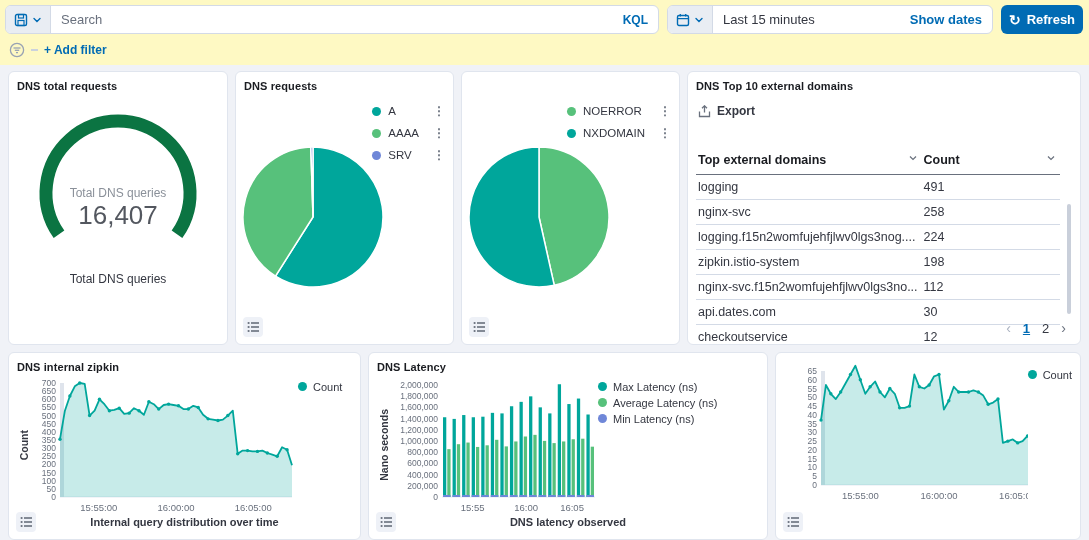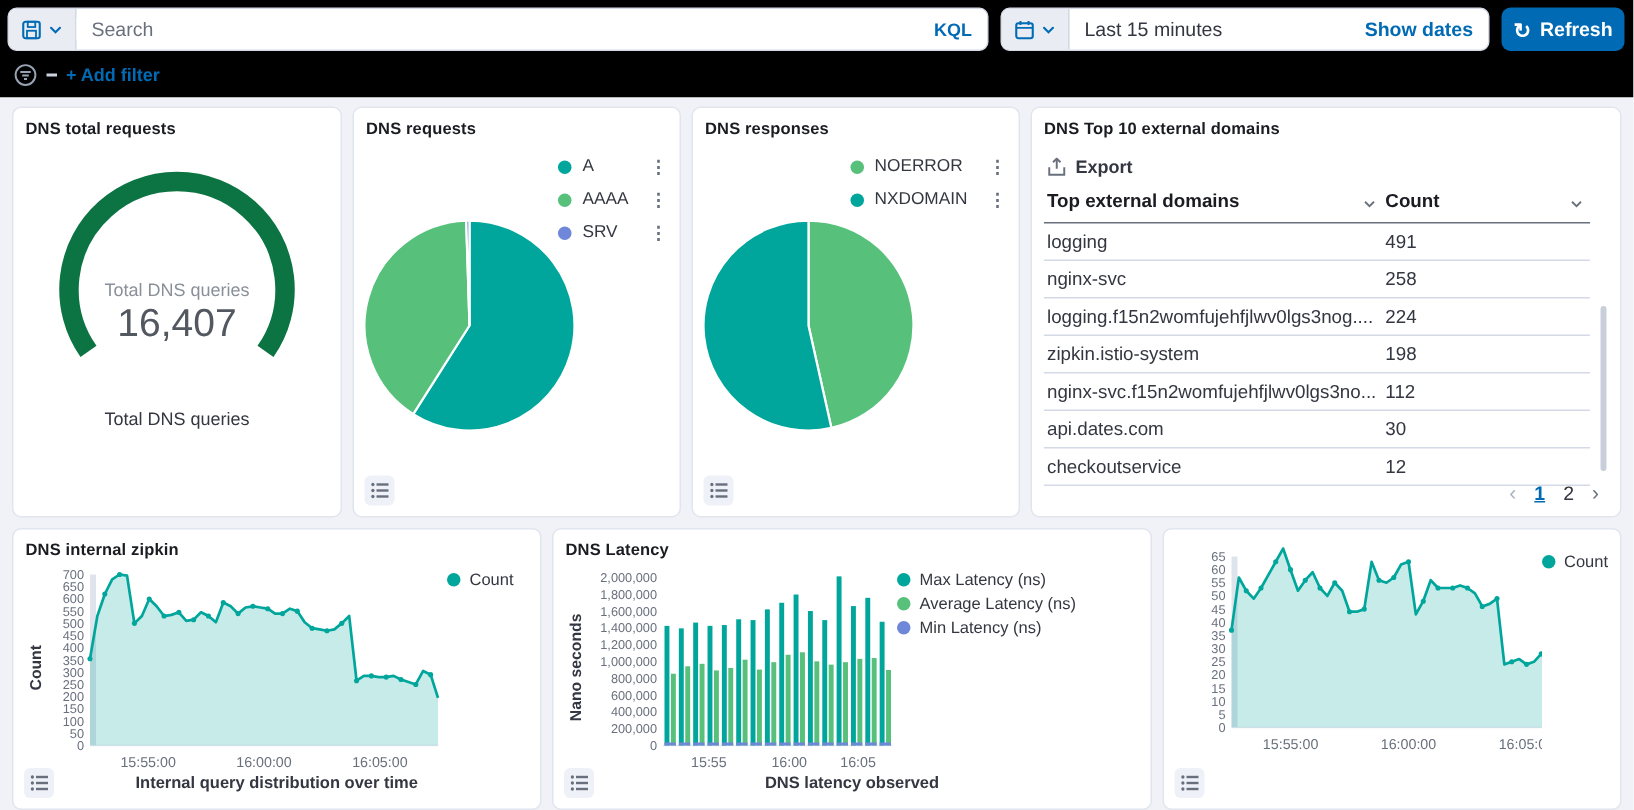--- a/index.html
+++ b/index.html
@@ -1,20 +1,20 @@
 <!DOCTYPE html>
 <html><head>
 <meta charset="utf-8">
 <style>
   * { box-sizing: border-box; margin: 0; padding: 0; }
   html,body { width:1089px; height:540px; overflow:hidden; }
   body { font-family:"Liberation Sans", sans-serif; background:#fff; color:#343741; }
 
   
-  .topbar { background:#000000; padding:5px 6px 0 5px; }
+  .topbar { background:#fef9c3; padding:5px 6px 0 5px; }
   .tb-row1 { display:flex; gap:8px; align-items:stretch; height:29px; }
   .field { display:flex; align-items:center; background:#fff; border:1px solid #d3dae6; border-radius:6px; overflow:hidden; }
   .search-field { flex:1; }
   .prefix-seg { display:flex; align-items:center; gap:4px; background:#e9edf3; border-right:1px solid #d3dae6; padding:0 8px; height:100%; cursor:pointer; }
   .search-input { border:none; outline:none; flex:1; font-size:13px; padding:0 10px; color:#343741; font-family:"Liberation Sans",sans-serif; }
   .search-input::placeholder { color:#69707d; }
   .kql { font-size:12px; font-weight:bold; color:#006bb4; padding:0 10px; cursor:pointer; }
   .date-field { width:326px; }
   .date-text { font-size:13px; color:#343741; padding:0 10px; flex:1; cursor:pointer; }
   .show-dates { font-size:13px; font-weight:600; color:#006bb4; padding:0 10px; cursor:pointer; white-space:nowrap; }
@@ -50,21 +50,21 @@
   .pie-svg { position:absolute; left:4px; top:72px; }
 
   
   .toggle-btn { position:absolute; left:7px; bottom:7px; width:20px; height:20px; background:#eef1f7; border-radius:4px; display:flex; align-items:center; justify-content:center; cursor:pointer; }
 
   
   .export-row { display:flex; align-items:flex-end; gap:6px; margin:12px 0 4px 2px; cursor:pointer;font-weight:bold; }
   .export-label { font-size:12px; color:#343741; }
   table.domains { width:calc(100% - 12px); border-collapse:collapse; }
   table.domains th { text-align:left; font-size:12.5px; font-weight:bold; color:#1a1c21; padding:5px 4px 7px 2px; border-bottom:1.5px solid #69707d; cursor:pointer; }
-  table.domains th .sortwrap { display:flex; align-items:flex-end; justify-content:space-between; }
+  table.domains th .sortwrap { display:flex; align-items:flex-start; justify-content:space-between;margin-top:26px; }
   table.domains td { font-size:12.5px; color:#343741; padding:5px 4px 5px 2px; border-bottom:1px solid #d3dae6; height:24px; white-space:nowrap; overflow:hidden; text-overflow:ellipsis; max-width:240px; }
   .col-domain { width:52%; }
   .tscroll { position:absolute; right:9px; top:132px; width:4px; height:110px; background:#c9cfda; border-radius:2px; cursor:pointer; }
   .pagination { position:absolute; right:14px; bottom:8px; display:flex; align-items:center; gap:12px; font-size:13px; }
   .pg-prev { color:#aab2c0; cursor:pointer; font-size:14px; }
   .pg-next { color:#69707d; cursor:pointer; font-size:14px; }
   .pg-num { color:#343741; cursor:pointer; }
   .pg-num.active { color:#006bb4; font-weight:bold; text-decoration:underline; }
 
   
@@ -173,21 +173,20 @@
             <rect x="4" y="1.2" width="8" height="1.6" fill="#69707d"></rect>
           <circle cx="1.6" cy="6" r="1.1" fill="#69707d"></circle>
             <rect x="4" y="5.2" width="8" height="1.6" fill="#69707d"></rect>
           <circle cx="1.6" cy="10" r="1.1" fill="#69707d"></circle>
             <rect x="4" y="9.2" width="8" height="1.6" fill="#69707d"></rect>
         </svg>
       </div>
     </div>
 
     <div class="panel p-pie">
-      <div class="ptitle">DNS responses</div>
       <div class="pie-legend" id="legend-responses">
           <div class="pl-row">
             <span class="pl-dot" style="background:#57C17B"></span>
             <span class="pl-label">NOERROR</span>
             <span class="pl-kebab">⋮</span>
           </div>
           <div class="pl-row">
             <span class="pl-dot" style="background:#00A69B"></span>
             <span class="pl-label">NXDOMAIN</span>
             <span class="pl-kebab">⋮</span>

